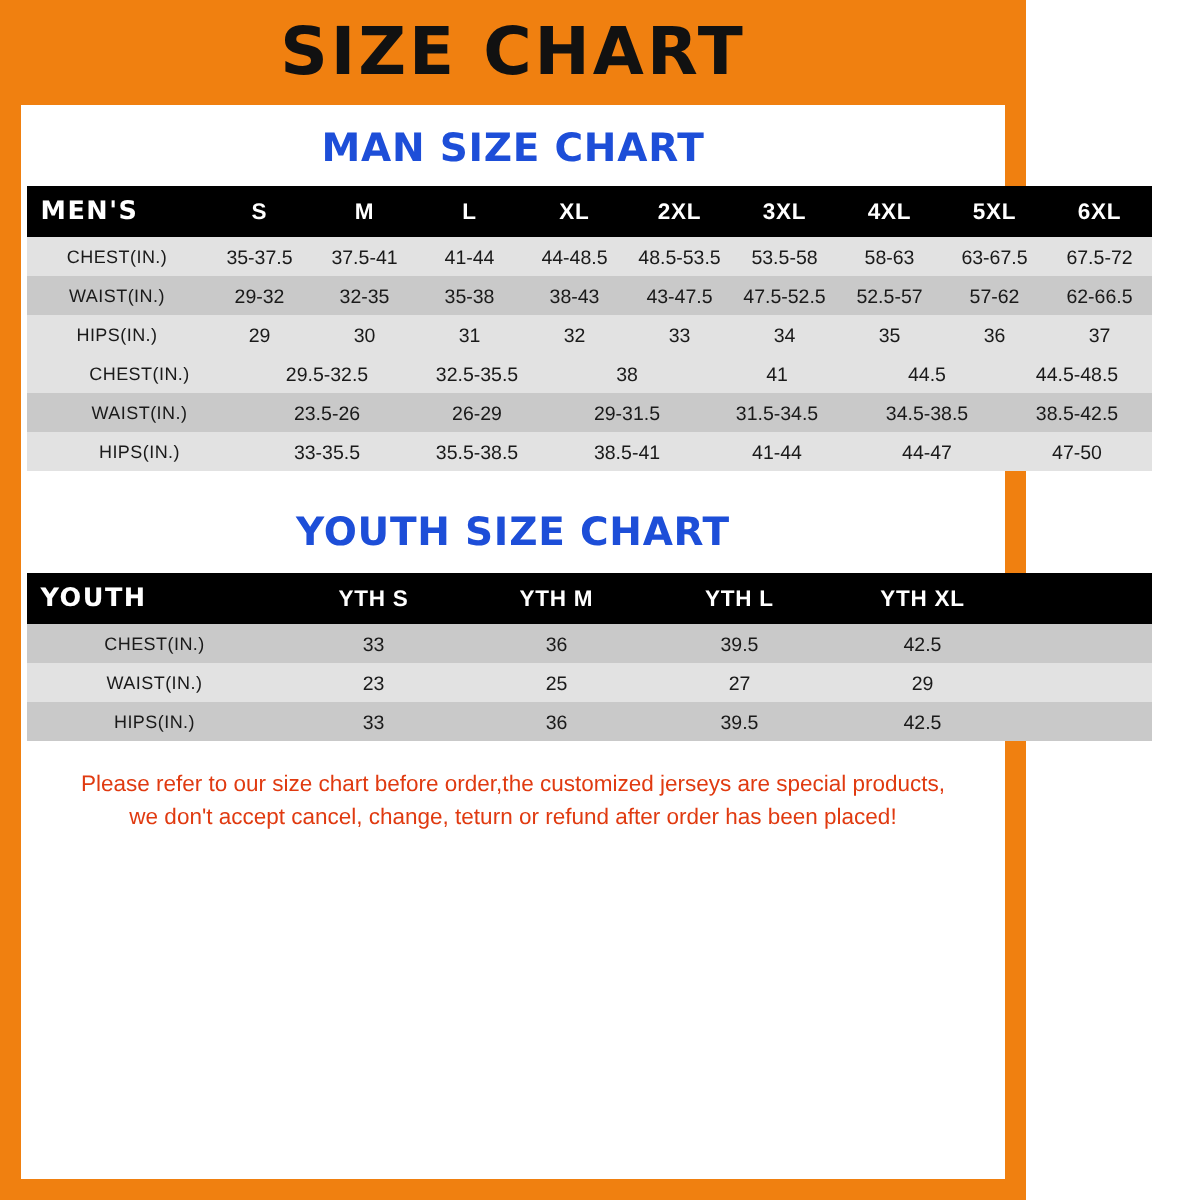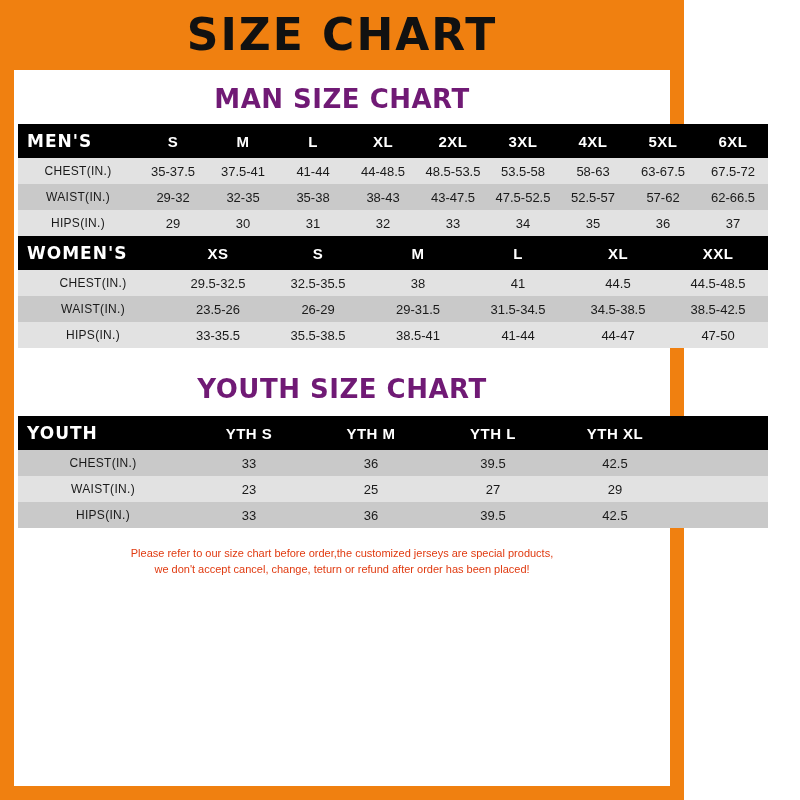--- a/index.html
+++ b/index.html
@@ -41,21 +41,21 @@
     line-height: 1;
   }
   .content {
     padding: 0 4px;
   }
   .section-title {
     text-align: center;
     font-family: "DejaVu Sans", sans-serif;
     font-weight: bold;
     font-size: 26px;
-    color: #701a75;
+    color: #1d4ed8;
     letter-spacing: 0.5px;
   }
   .t-man { margin: 14px 0 10px 0; }
   .t-women { margin: 22px 0 12px 0; }
   .t-youth { margin: 26px 0 12px 0; }
 
   table.size-table {
     border-collapse: collapse;
     width: 750px;
     margin: 0 auto;
@@ -92,21 +92,21 @@
     font-size: 12px;
     letter-spacing: 0.3px;
   }
 
   
 
   .footnote {
     margin: 18px 10px 4px 10px;
     text-align: center;
     color: #e03a10;
-    font-size: 11px;
+    font-size: 15px;
     line-height: 1.45;
     font-family: "Liberation Sans", sans-serif;
   }
   .footnote div { white-space: nowrap; }
 </style>
 </head>
 <body>
 
 <div class="page">
 
@@ -175,29 +175,20 @@
       </tbody>
     </table>
 
 
     <table class="size-table">
       <colgroup>
         <col style="width:150px">
         <col span="6" style="width:100px">
       </colgroup>
       <tbody>
-        <tr class="head-row">
-          <td class="corner">WOMEN'S</td>
-          <td>XS</td>
-          <td>S</td>
-          <td>M</td>
-          <td>L</td>
-          <td>XL</td>
-          <td>XXL</td>
-        </tr>
         <tr class="row-light">
           <td class="rowlabel">CHEST(IN.)</td>
           <td>29.5-32.5</td>
           <td>32.5-35.5</td>
           <td>38</td>
           <td>41</td>
           <td>44.5</td>
           <td>44.5-48.5</td>
         </tr>
         <tr class="row-dark">

